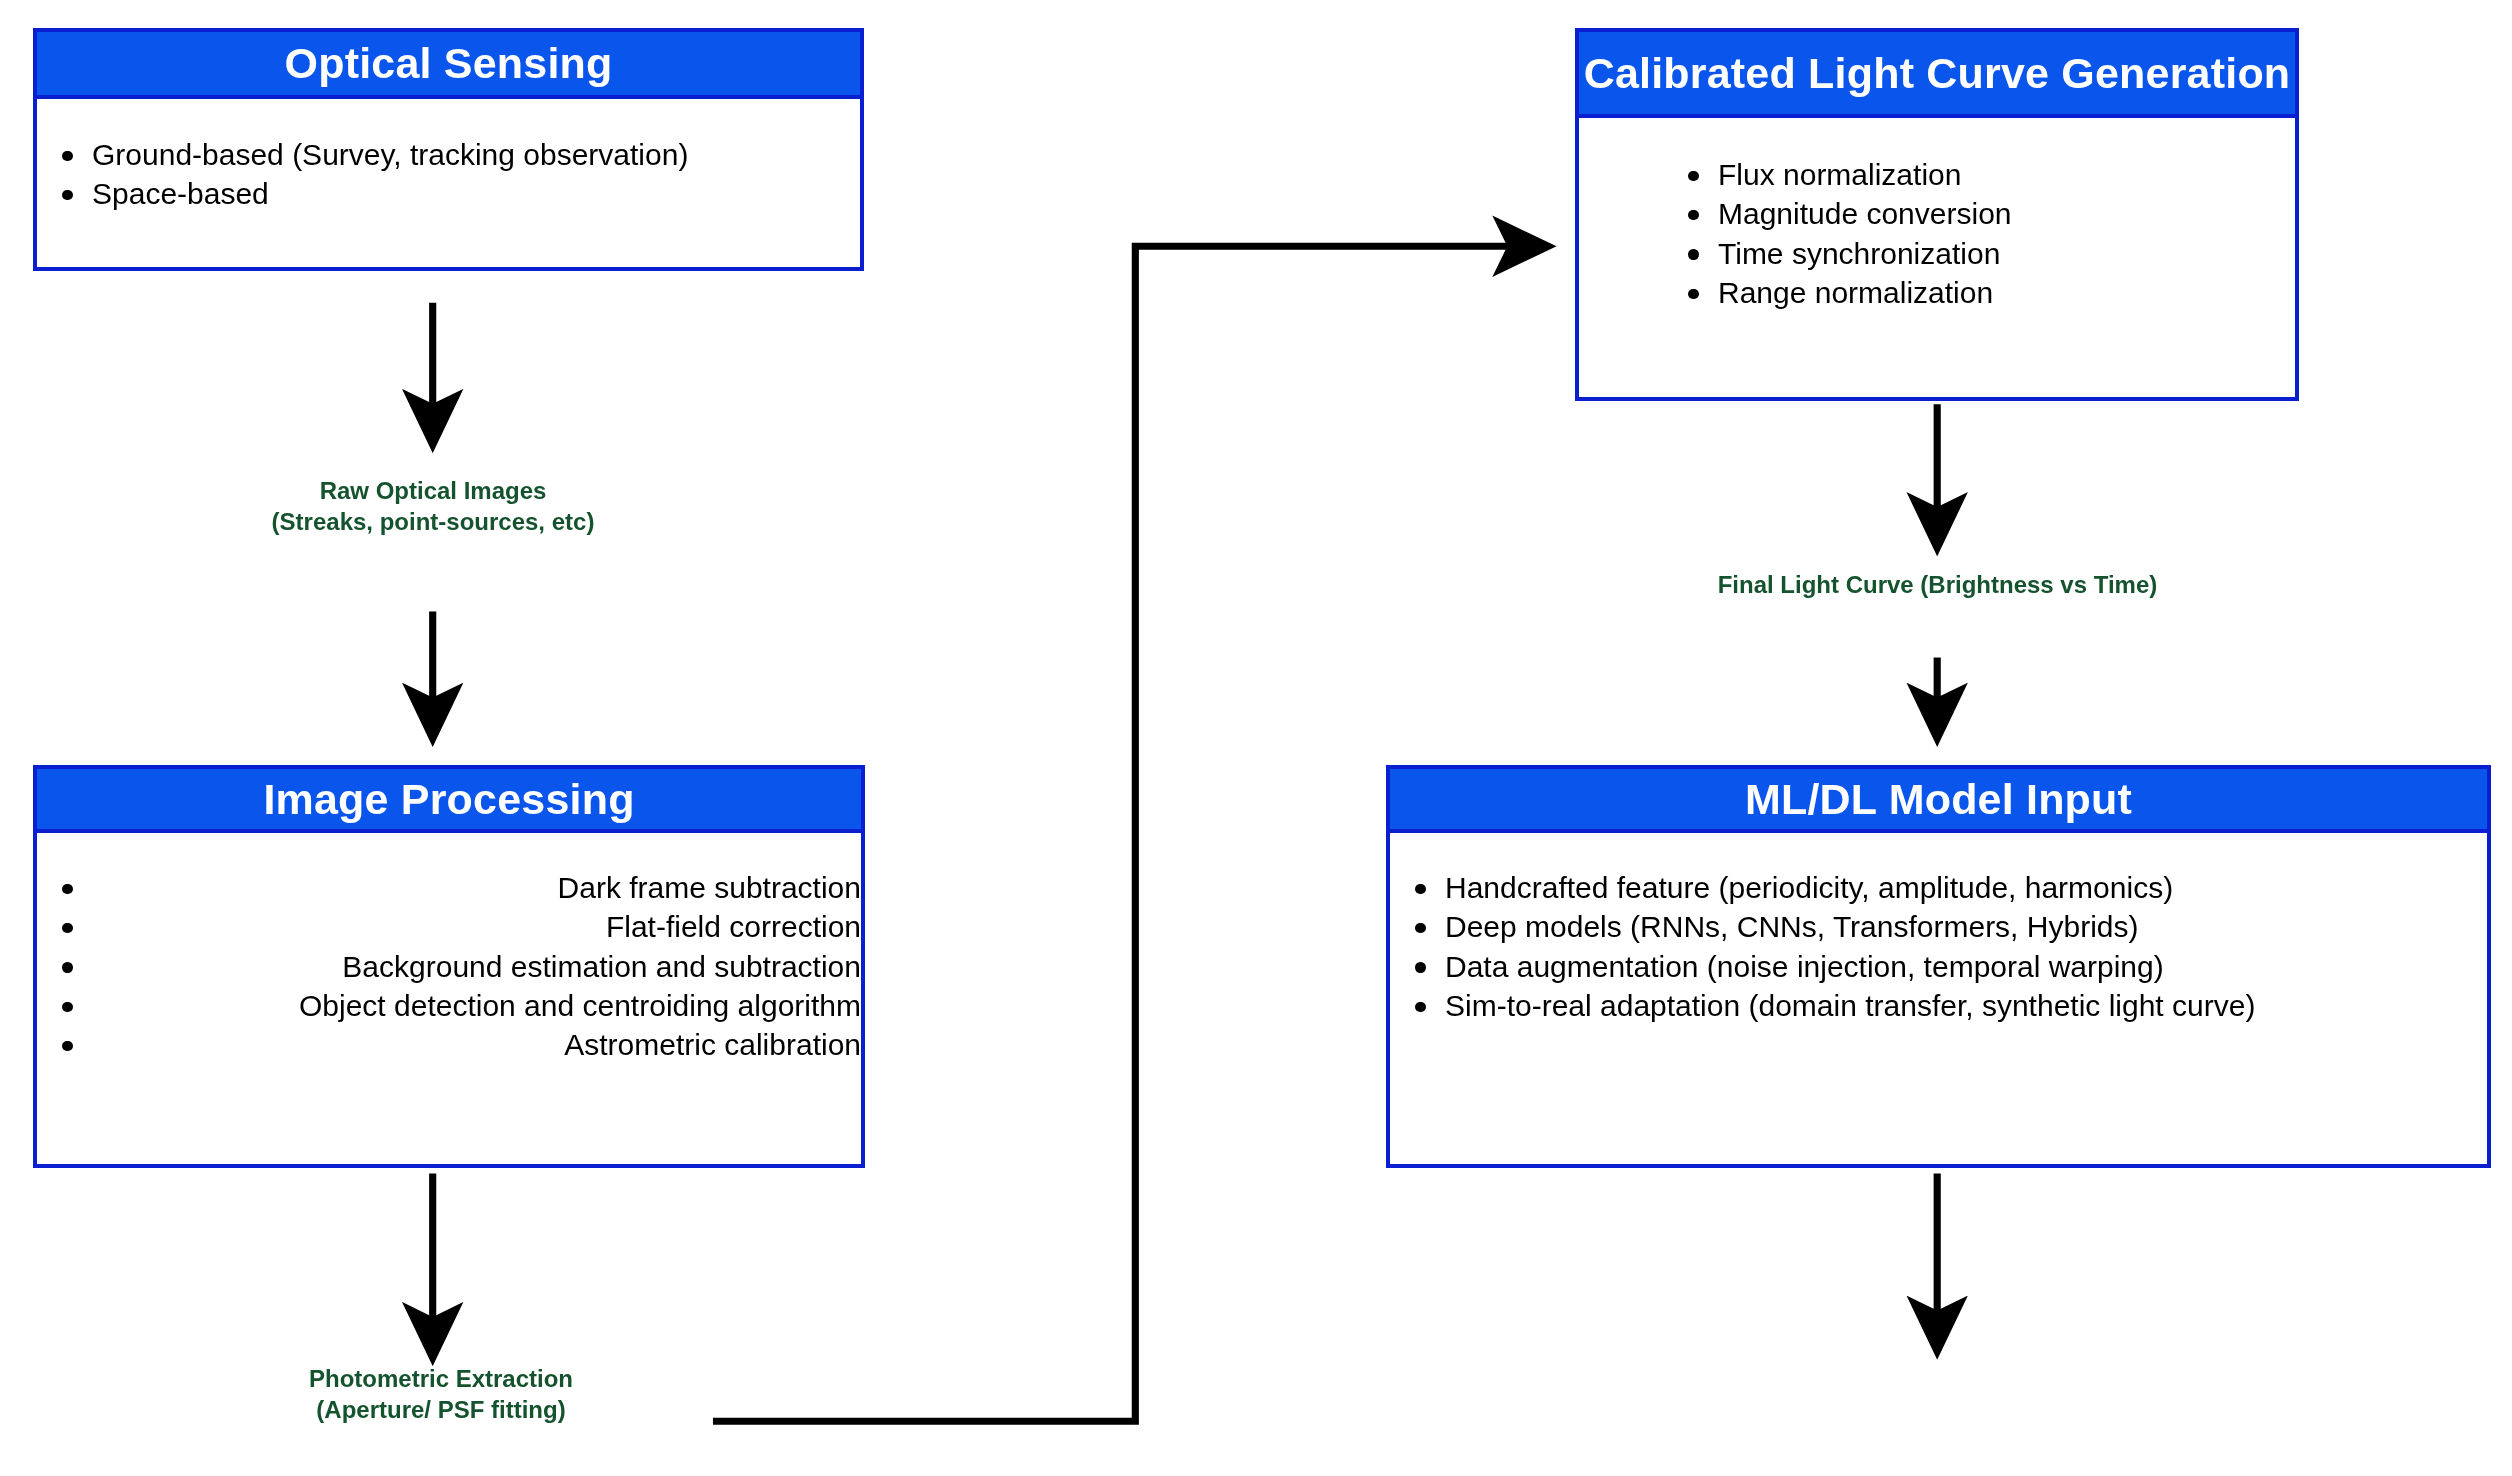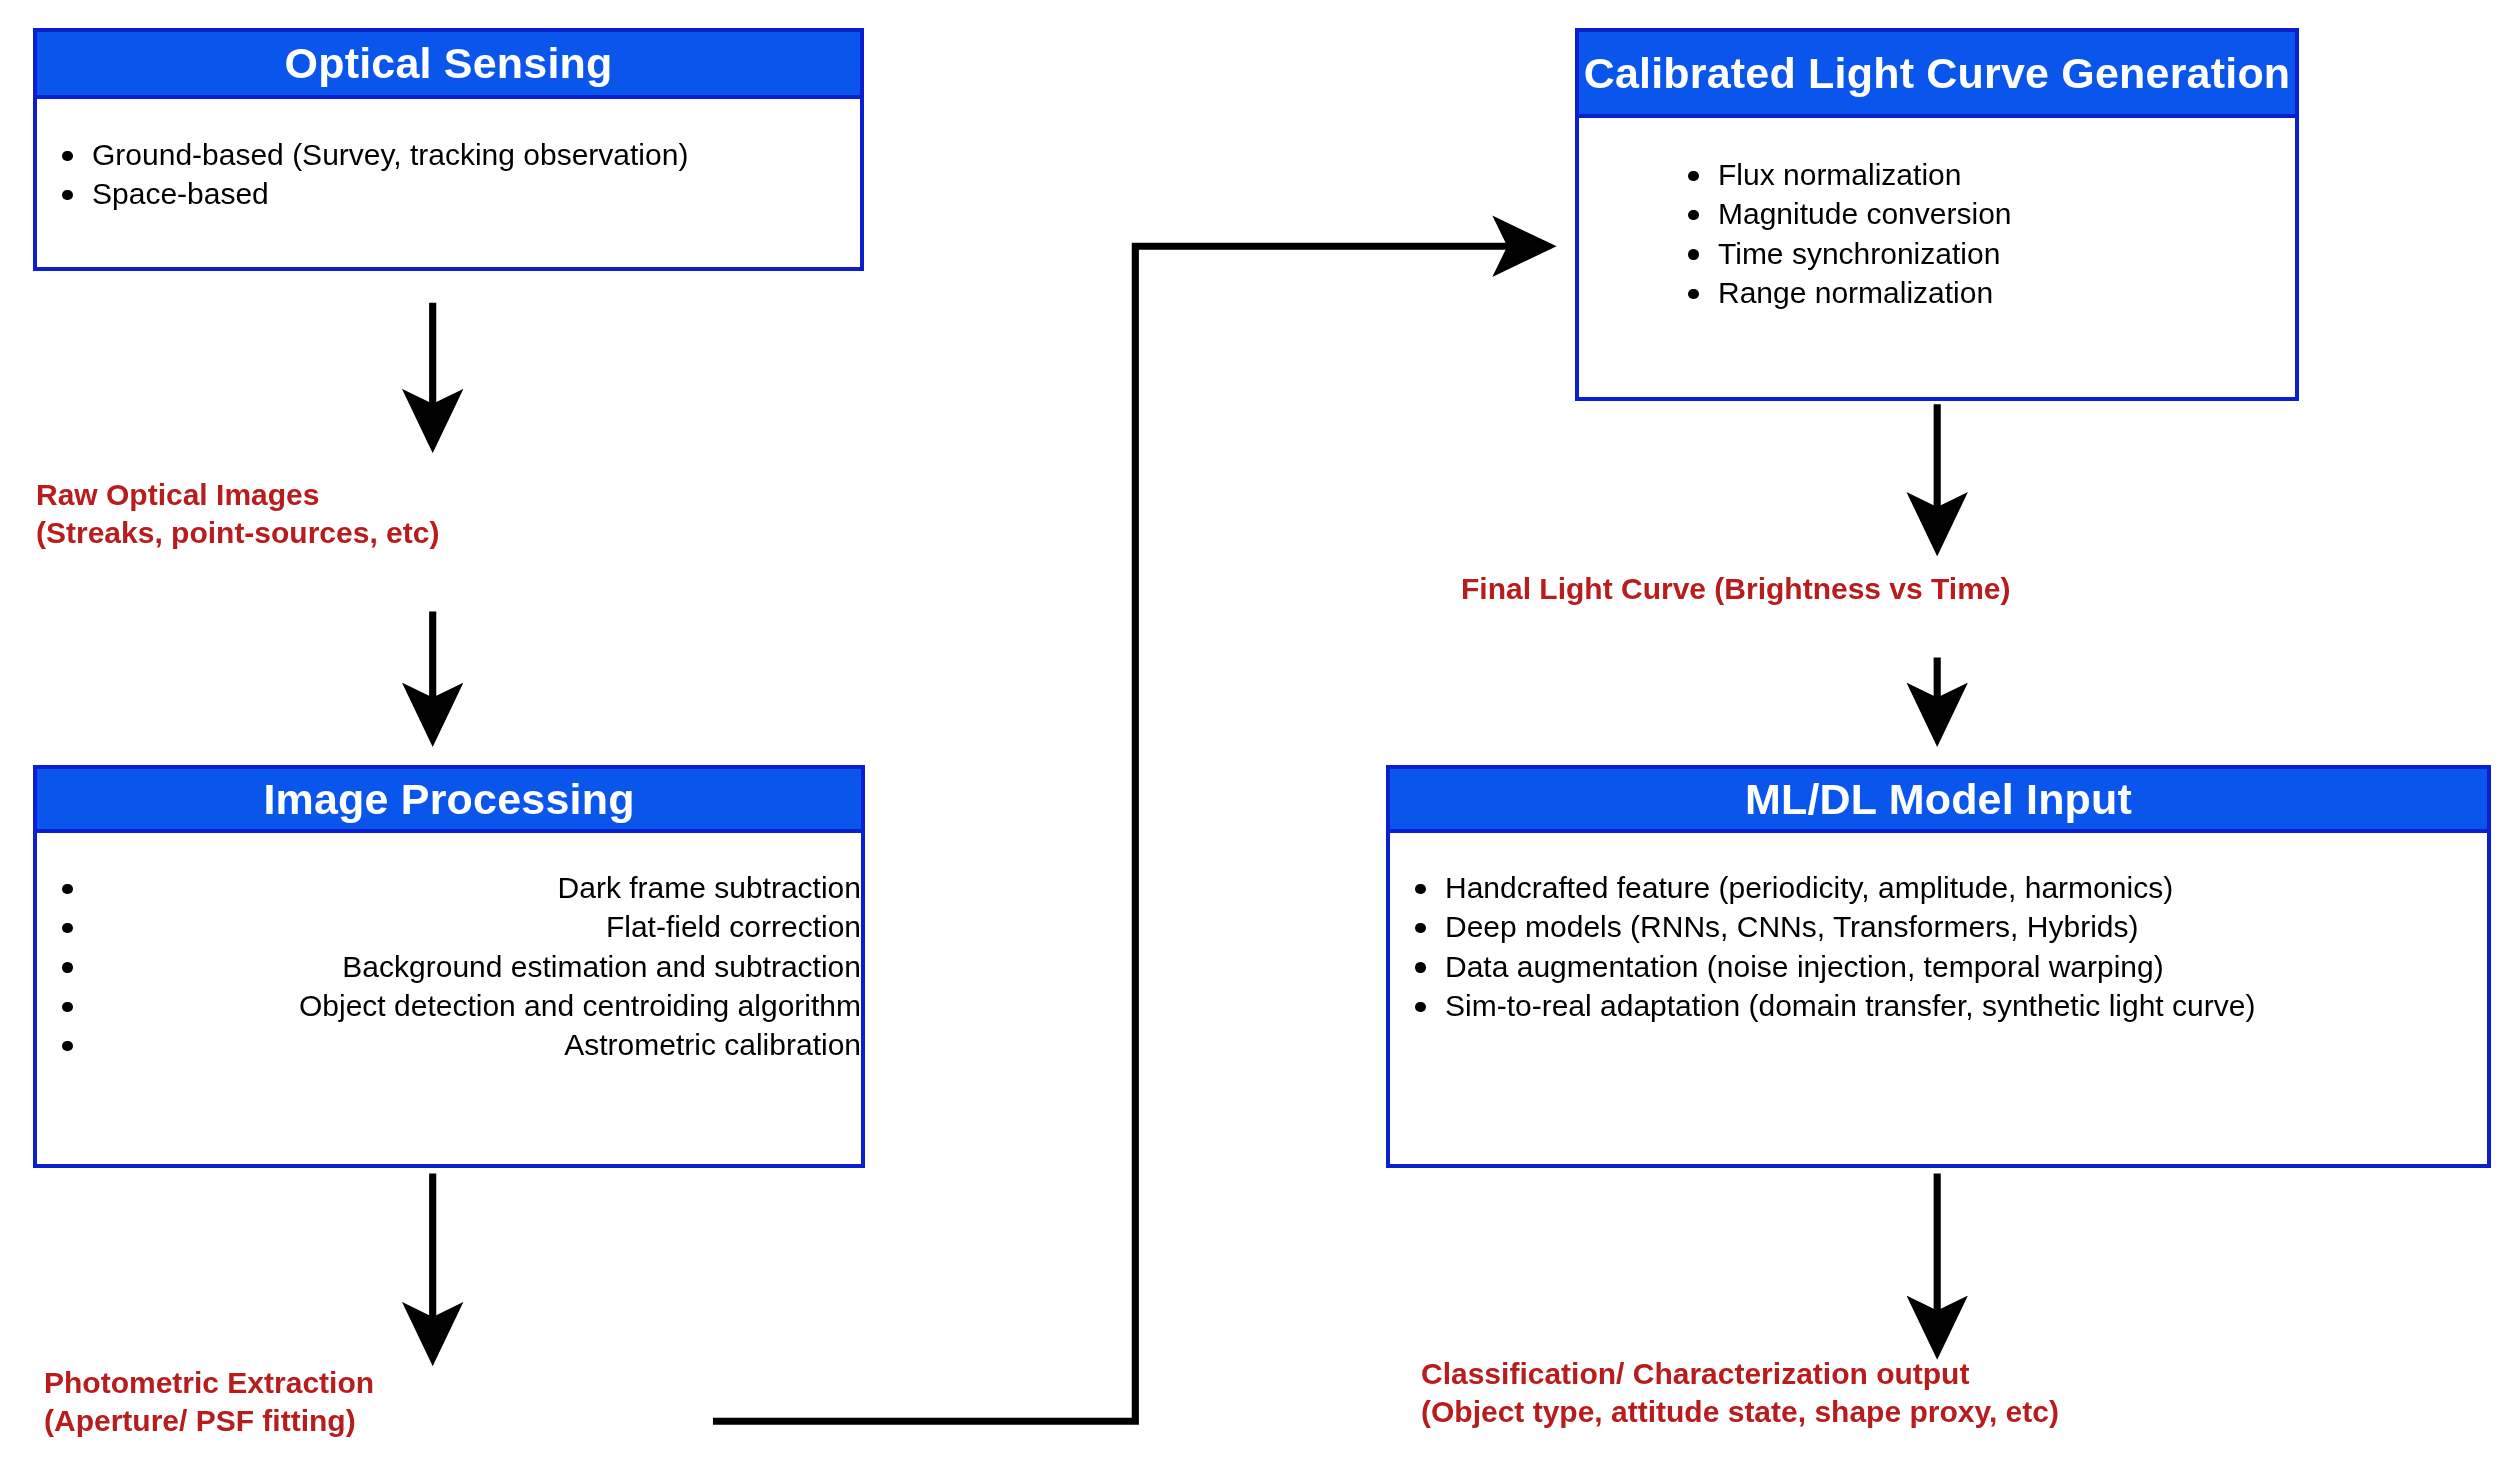--- a/index.html
+++ b/index.html
@@ -64,25 +64,25 @@
     top: 0.53em;
     width: 10.3px;
     height: 10.3px;
     background: #000000;
     border-radius: 50%;
   }
 
   
   .label {
     position: absolute;
-    color: #b91c1c;
+    color: #14532d;
     font-weight: bold;
-    font-size: 30px;
+    font-size: 24px;
     line-height: 1.28;
-    text-align: left;
+    text-align: center;
     white-space: nowrap;
   }
   .label .line { display: block; }
 
   
   .conn {
     position: absolute;
     top: 0;
     left: 0;
     width: 2512px;
@@ -185,19 +185,15 @@
     <div class="node-body" style="padding:35px 0 0 11px;">
       <ul class="bullets">
         <li>Handcrafted feature (periodicity, amplitude, harmonics)</li>
         <li>Deep models (RNNs, CNNs, Transformers, Hybrids)</li>
         <li>Data augmentation (noise injection, temporal warping)</li>
         <li>Sim-to-real adaptation (domain transfer, synthetic light curve)</li>
       </ul>
     </div>
   </div>
 
-  <div class="label" style="left:1421px; top:1355px; width:1032px;">
-    <span class="line">Classification/ Characterization output</span>
-    <span class="line">(Object type, attitude state, shape proxy, etc)</span>
-  </div>
 
 </div>
 
 
 </body></html>

